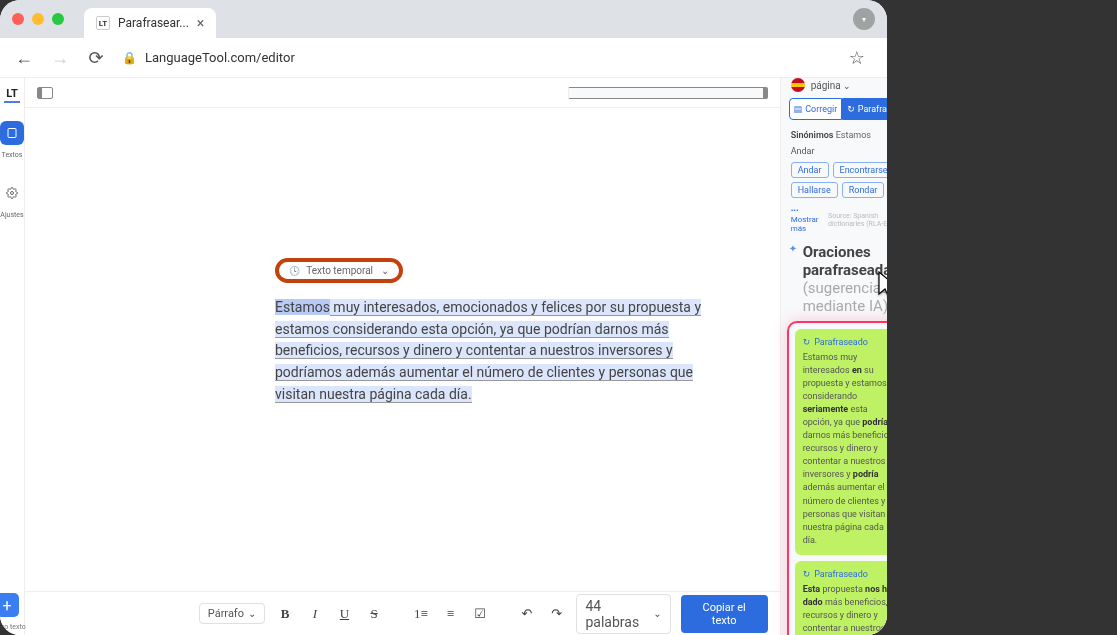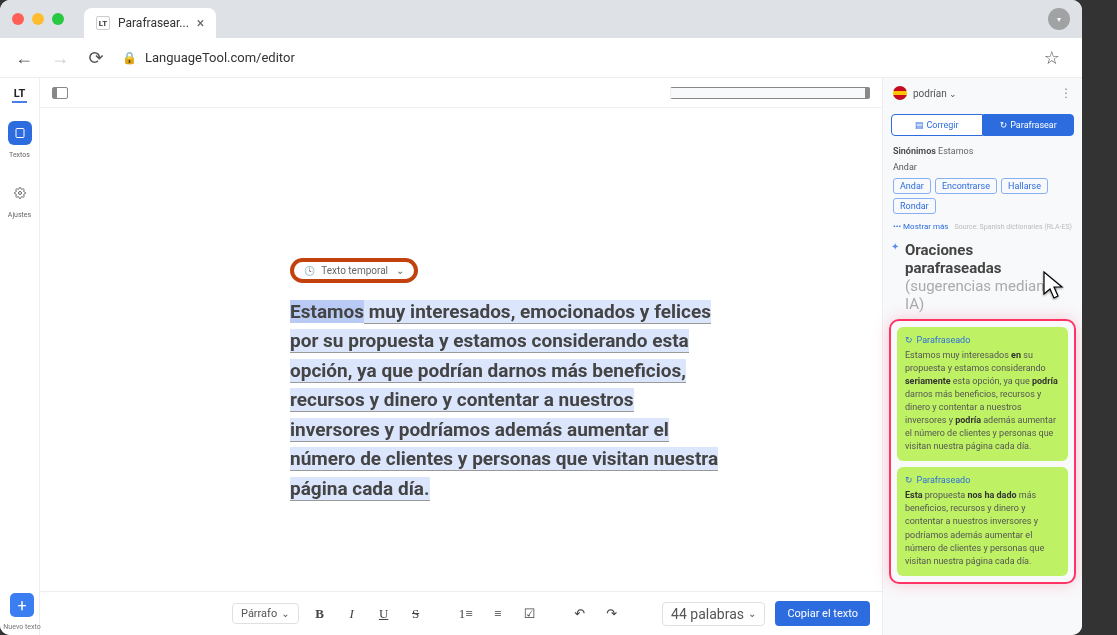--- a/index.html
+++ b/index.html
@@ -1,17 +1,17 @@
 <!DOCTYPE html>
 <html><head>
 <meta charset="utf-8">
 <style>
 * { margin:0; padding:0; box-sizing:border-box; font-family:-apple-system,BlinkMacSystemFont,"Segoe UI",Roboto,sans-serif; }
 body { background:#333; width:1117px; height:635px; overflow:hidden; }
-.window { width:1082px; height:635px; background:#fff; border-radius:10px; overflow:hidden; display:flex; flex-direction:column; }
+.window { width:887px; height:635px; background:#fff; border-radius:20px; overflow:hidden; display:flex; flex-direction:column; }
 .titlebar { height:38px; background:#dee1e6; display:flex; align-items:center; padding:0 12px; }
 .dots { display:flex; gap:8px; margin-right:20px; }
 .dot { width:12px; height:12px; border-radius:50%; }
 .dot.r{background:#ff5f57;} .dot.y{background:#febc2e;} .dot.g{background:#28c840;}
 .tab { background:#fff; height:30px; border-radius:8px 8px 0 0; display:flex; align-items:center; padding:0 12px; gap:8px; font-size:12px; color:#333; margin-top:8px; }
 .tab-fav { width:14px; height:14px; background:#fff; border:1px solid #ccc; border-radius:2px; display:flex; align-items:center; justify-content:center; font-size:8px; font-weight:bold; color:#333;}
 .tab-close { color:#666; font-size:14px; cursor:pointer; }
 .menudots { margin-left:auto; width:22px; height:22px; border-radius:50%; background:#888; color:#fff; display:flex; align-items:center; justify-content:center; font-size:8px; opacity:0.7;}
 .addrbar { height:40px; background:#fff; display:flex; align-items:center; padding:0 14px; gap:16px; border-bottom:1px solid #eee; }
 .navbtn { color:#555; font-size:18px; cursor:pointer; width:20px; text-align:center; }
@@ -31,21 +31,21 @@
 .maintop { height:30px; display:flex; align-items:center; padding:0 12px; border-bottom:1px solid #f0f0f0; }
 .panelicon { width:16px; height:12px; border:1.5px solid #888; border-radius:2px; position:relative; cursor:pointer;}
 .panelicon.left::before { content:""; position:absolute; left:0; top:0; bottom:0; width:4px; background:#888; }
 .panelicon.right::before { content:""; position:absolute; right:0; top:0; bottom:0; width:4px; background:#888; }
 .panelicon.right { margin-left:auto; }
 
 .editor { flex:1; padding:40px 70px 20px 70px; overflow:auto; }
 .tchip { display:inline-flex; align-items:center; gap:6px; border:4px solid #c2410c; border-radius:14px; padding:3px 10px; font-size:10px; color:#666; margin-bottom:14px; cursor:pointer;}
 .tchip::before { content:"🕓"; font-size:9px; }
 .tchip::after { content:"⌄"; font-size:10px; margin-left:2px;}
-.text { font-size:19px; line-height:1.55; color:#444; max-width:430px;font-weight:bold; }
+.text { font-size:14px; line-height:1.55; color:#444; max-width:430px; }
 .text .hl { background:#dbe5fb; }
 .text .sel { background:#b9cbf5; }
 .text .u { border-bottom:1px solid #999; }
 
 .bottombar { height:44px; border-top:1px solid #eee; display:flex; align-items:center; padding:0 12px; gap:10px; }
 .sel-para { border:1px solid #e0e0e0; border-radius:4px; padding:3px 8px; font-size:11px; color:#555; display:flex; align-items:center; gap:4px; cursor:pointer;}
 .sel-para::after{content:"⌄"; font-size:10px;}
 .tbtn { width:22px; height:22px; display:flex; align-items:center; justify-content:center; font-size:13px; color:#444; cursor:pointer; font-family:Georgia,serif;}
 .tbtn.b{font-weight:bold;} .tbtn.i{font-style:italic;} .tbtn.und{text-decoration:underline;} .tbtn.s{text-decoration:line-through;}
 .divgap{width:8px;}
@@ -184,21 +184,21 @@
         <div class="words">
             <span>44 palabras</span>
           </div>
         <button class="copybtn">Copiar el texto</button>
       </div>
     </div>
 
     <div class="right">
       <div class="rhead">
         <div class="flag"></div>
-        <span class="lang">podrían</span>
+        <span class="lang">página</span>
         <span class="rmore">⋮</span>
       </div>
 
 
       <div class="twinbtn">
         <button class="l">▤ <span>Corregir</span></button>
         <button class="r">↻ <span>Parafrasear</span></button>
       </div>
 
       <div class="synhdr"><b>Sinónimos </b><span>Estamos</span></div>

